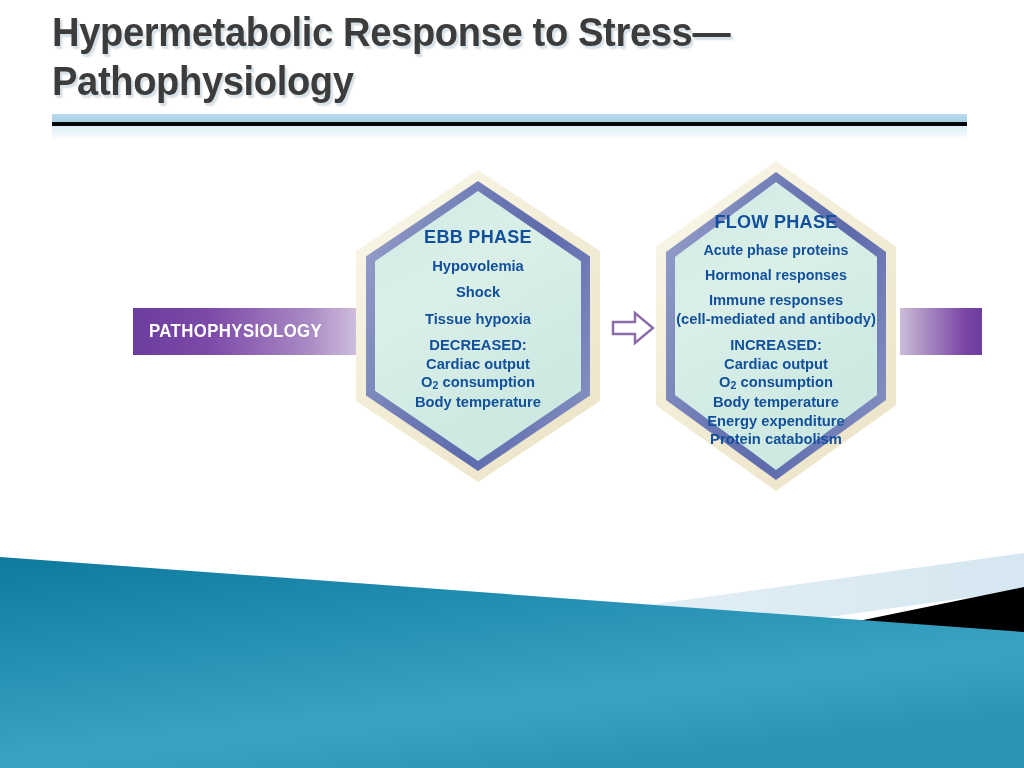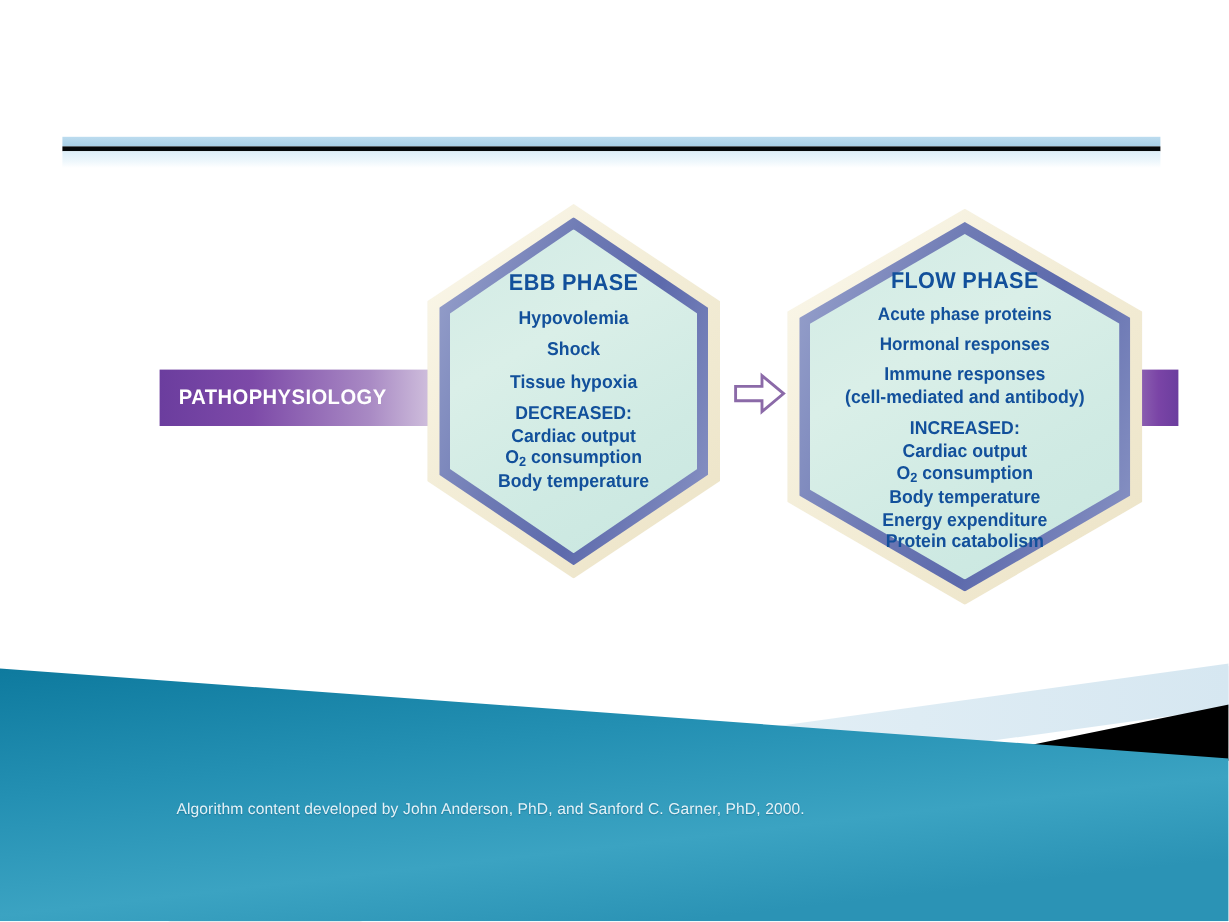--- a/index.html
+++ b/index.html
@@ -131,21 +131,21 @@
     width: 100%;
     text-align: center;
     color: #12509b;
     font-weight: bold;
     transform: scaleX(0.95);
     transform-origin: center top;
   }
 
   #hex-ebb { left: 356px; top: 170px; width: 244px; height: 312px; }
   #hex-ebb .hex-content { top: 56px; }
-  #hex-flow { left: 656px; top: 174px; width: 296px; height: 330px; }
+  #hex-flow { left: 656px; top: 161px; width: 240px; height: 330px; }
   #hex-flow .hex-content { top: 50px; }
 
   .hex-heading {
     font-size: 19px;
     letter-spacing: 0.3px;
     margin-bottom: 9px;
   }
   .hex-line {
     font-size: 15.5px;
     margin-bottom: 9px;
@@ -199,20 +199,24 @@
     letter-spacing: 0.1px;
     white-space: nowrap;
     text-shadow: 0 1px 1px rgba(0,60,90,0.35);
   }
 </style>
 </head>
 <body>
 
 <div id="slide">
 
+  <div id="title-block">
+    <div id="slide-title">Hypermetabolic Response to Stress—
+Pathophysiology</div>
+  </div>
 
   <div id="divider">
     <div class="band-upper"></div>
     <div class="rule-black"></div>
     <div class="band-lower"></div>
   </div>
 
   <div class="banner" id="banner-left">
     <div id="banner-left-label">PATHOPHYSIOLOGY</div>
   </div>
@@ -276,15 +280,14 @@
 
       <polygon points="1024,35 1024,70 330,130 1024,35" fill="url(#paleGrad)"></polygon>
       <polygon points="250,140 1024,33 1024,70 430,152" fill="url(#paleGrad)"></polygon>
 
       <polygon points="1024,67 1024,114 300,248 140,248" fill="#000000"></polygon>
 
       <polygon points="0,37 1024,112 1024,248 0,248" fill="url(#tealGrad)"></polygon>
     </svg>
   </div>
 
-  <div id="footer-credit">Algorithm content developed by John Anderson, PhD, and Sanford C. Garner, PhD, 2000.</div>
 
 </div>
 
 </body></html>

